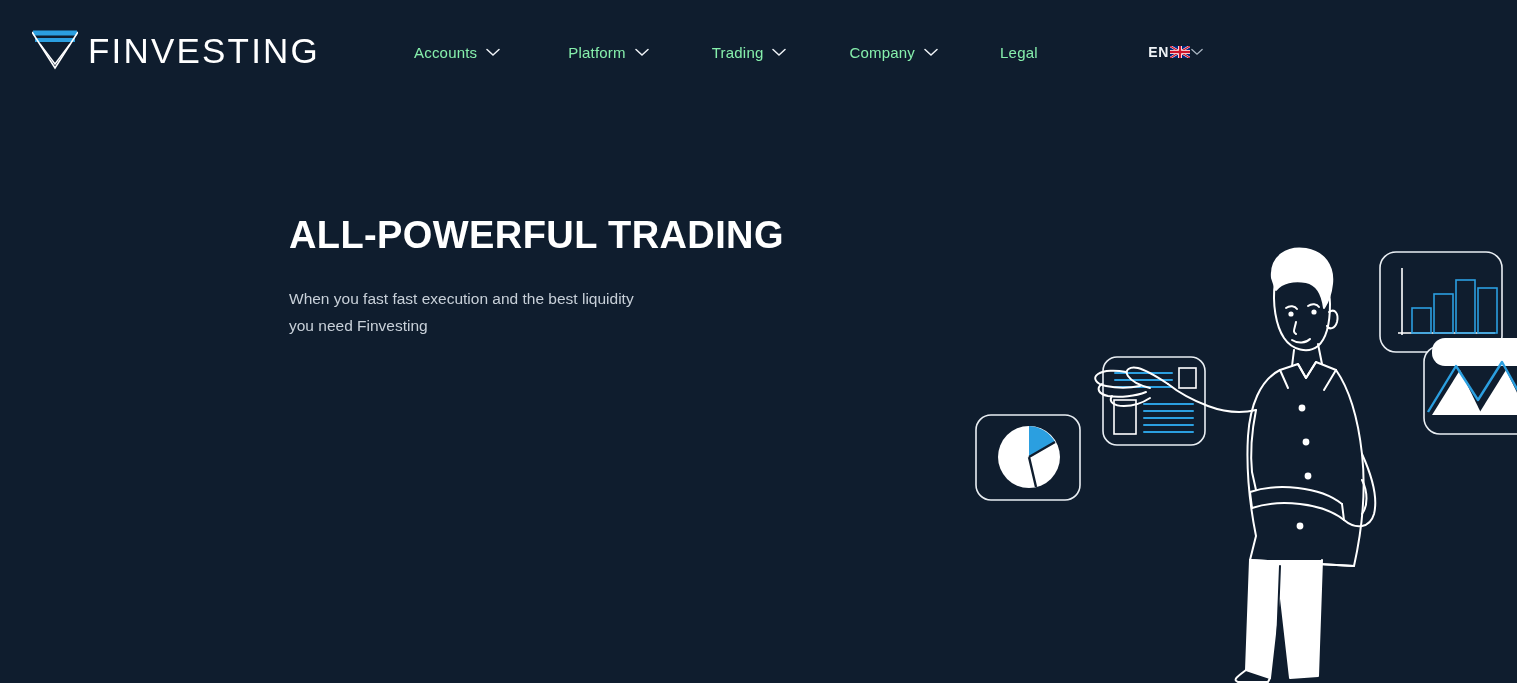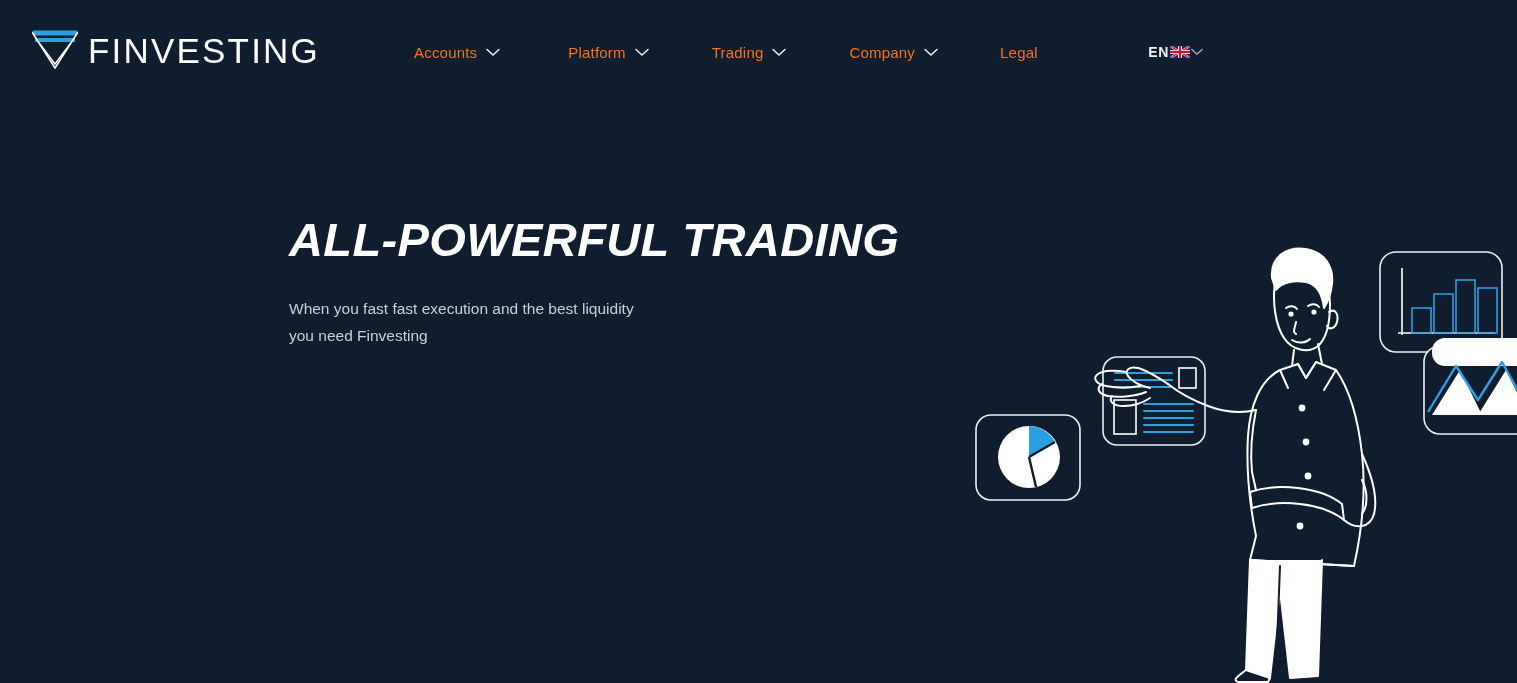--- a/index.html
+++ b/index.html
@@ -25,39 +25,39 @@
     color:#ffffff; font-size:35px; font-weight:400;
     letter-spacing:2.2px; line-height:1;
     white-space:nowrap;
   }
   .nav {
     position:absolute; left:368px; top:44px;
     display:flex; align-items:center;
   }
   .nav-item {
     display:flex; align-items:center; gap:9px;
-    color:#f97316; font-size:15px; font-weight:500;
+    color:#86efac; font-size:15px; font-weight:500;
     letter-spacing:.2px; cursor:pointer; white-space:nowrap;
   }
   .nav-gap-1 { width:68px; } .nav-gap-2 { width:63px; }
   .nav-gap-3 { width:63px; } .nav-gap-4 { width:62px; }
   .chev { display:block; }
 
   .lang {
     position:absolute; right:47px; top:44px;
     display:flex; align-items:center; cursor:pointer;
   }
   .lang-code { color:#eef2f6; font-size:14px; font-weight:700; letter-spacing:.6px; }
   .flag { width:22px; height:14px; display:block; border:1px solid #0f1d2e; }
 
   
   .hero-copy { position:absolute; left:289px; top:214px; width:660px; }
   .hero-title {
-    color:#ffffff; font-size:47px; font-weight:700;
-    line-height:1.12; letter-spacing:.4px;font-style:italic;
+    color:#ffffff; font-size:38px; font-weight:700;
+    line-height:1.12; letter-spacing:.4px;
   }
   .hero-sub {
     margin-top:28px; color:#c8d0d9; font-size:15.5px;
     font-weight:400; line-height:1.78; max-width:420px;
   }
   .cta {
     position:absolute; left:289px; top:470px;
     width:248px; height:60px; border:none; border-radius:32px;
     background:#2b9fe0; color:#0d1b2a;
     font-family:"Liberation Sans", sans-serif;

